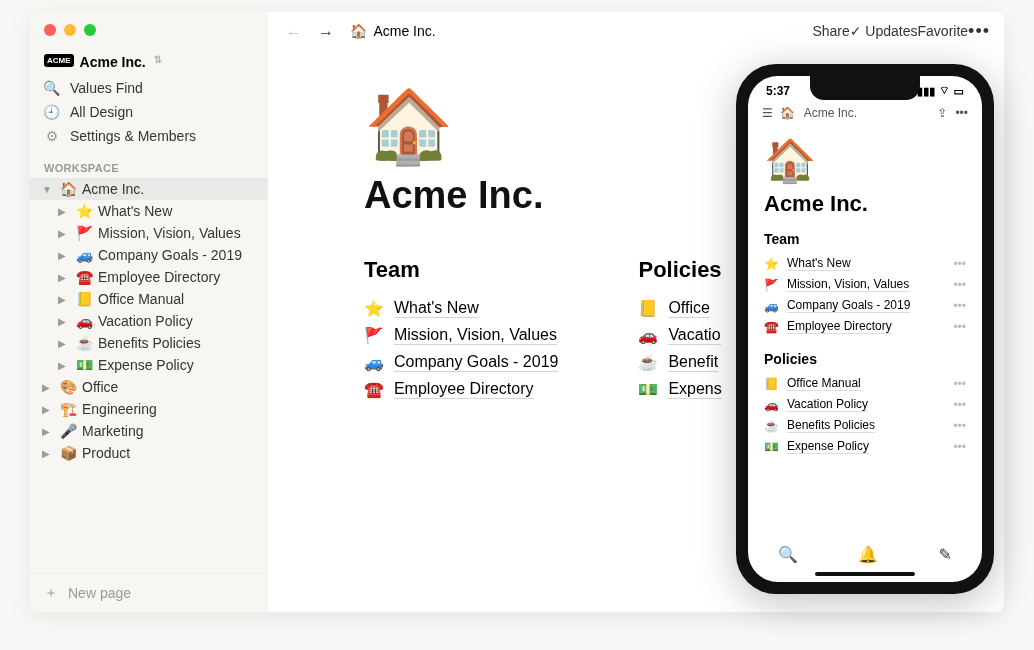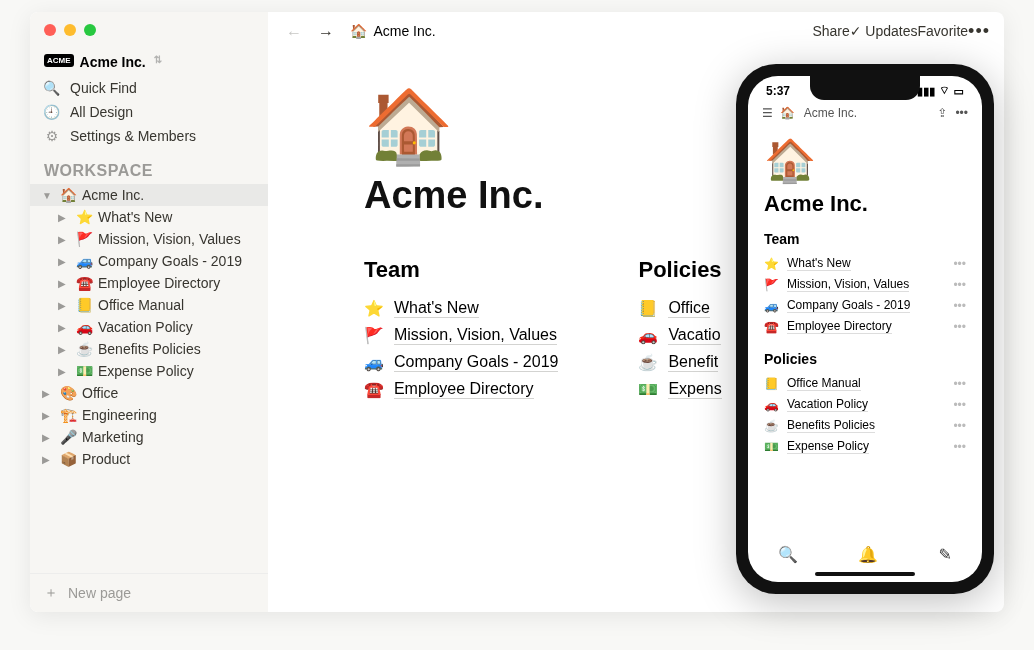--- a/index.html
+++ b/index.html
@@ -51,21 +51,21 @@
 }
 .updown { color:#b3b3b1; font-size:10px; margin-left:2px; }
 .sb-link {
   display: flex; align-items: center; gap: 10px;
   padding: 4px 14px;
   font-size: 14px; color: #37352f;
   cursor: pointer;
 }
 .sb-link .ico { width:16px; color:#9b9a97; display:flex; align-items:center; justify-content:center; }
 .sb-section {
-  font-size: 16px; color:#9b9a97; font-weight:600;
+  font-size: 11px; color:#9b9a97; font-weight:600;
   padding: 14px 14px 4px 14px;
   letter-spacing: 0.03em;
 }
 .tree { flex:1; }
 .tree-item {
   display:flex; align-items:center; gap:4px;
   padding: 3px 8px 3px 12px;
   font-size:14px; color:#37352f;
   cursor:pointer;
 }
@@ -167,21 +167,21 @@
 
   <aside class="sidebar">
     <div class="ws-header">
       <span class="ws-badge">ACME</span>
       <span>Acme Inc.</span>
       <span class="updown">⇅</span>
     </div>
 
     <div class="sb-link">
       <span class="ico">🔍</span>
-      <span>Quick Find</span>
+      <span>Values Find</span>
     </div>
     <div class="sb-link">
       <span class="ico">🕘</span>
       <span>All Design</span>
     </div>
     <div class="sb-link">
       <span class="ico">⚙</span>
       <span>Settings &amp; Members</span>
     </div>
 

